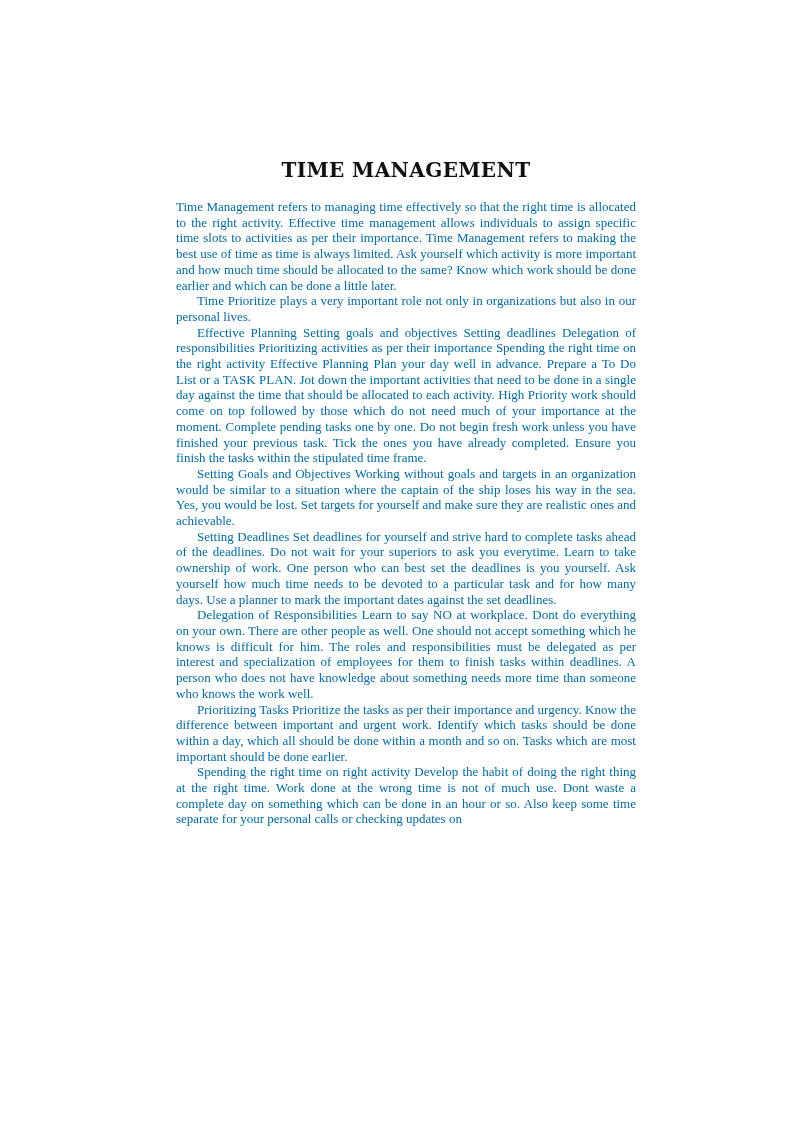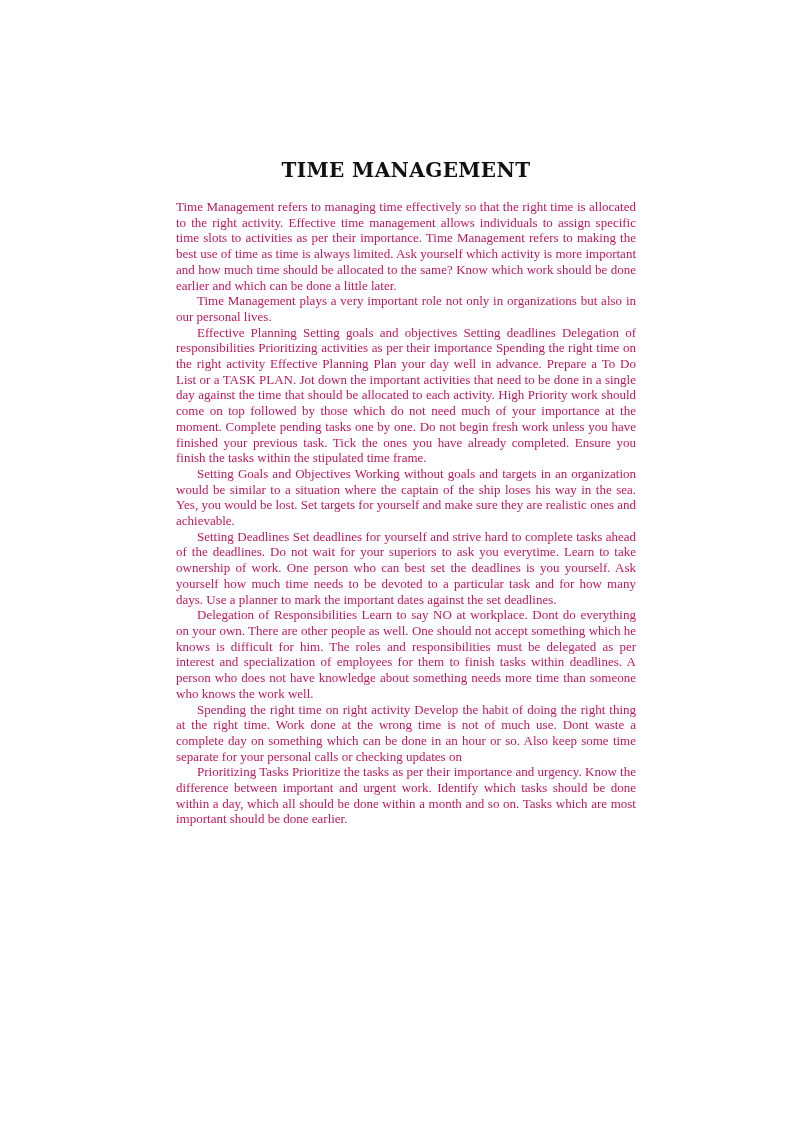--- a/index.html
+++ b/index.html
@@ -35,21 +35,21 @@
     text-align: center;
     margin: 0 0 17px 0;
     color: #111111;
   }
   .doc-body p {
     margin: 0;
     font-size: 13px;
     line-height: 15.7px;
     text-align: justify;
     text-justify: inter-word;
-    color: #be185d;
+    color: #0369a1;
   }
   .doc-body p.indent {
     text-indent: 21px;
   }
   .page-number {
     position: absolute;
     left: 176px;
     top: 919px;
     width: 460px;
     text-align: center;
@@ -58,23 +58,23 @@
   }
 </style>
 </head>
 <body>
 
 <div class="page">
   <div class="textblock">
     <h1 class="doc-title">TIME MANAGEMENT</h1>
     <div class="doc-body">
         <p>Time Management refers to managing time effectively so that the right time is allocated to the right activity. Effective time management allows individuals to assign specific time slots to activities as per their importance. Time Management refers to making the best use of time as time is always limited. Ask yourself which activity is more important and how much time should be allocated to the same? Know which work should be done earlier and which can be done a little later.</p>
-        <p class="indent">Time Management plays a very important role not only in organizations but also in our personal lives.</p>
+        <p class="indent">Time Prioritize plays a very important role not only in organizations but also in our personal lives.</p>
         <p class="indent">Effective Planning Setting goals and objectives Setting deadlines Delegation of responsibilities Prioritizing activities as per their importance Spending the right time on the right activity Effective Planning Plan your day well in advance. Prepare a To Do List or a TASK PLAN. Jot down the important activities that need to be done in a single day against the time that should be allocated to each activity. High Priority work should come on top followed by those which do not need much of your importance at the moment. Complete pending tasks one by one. Do not begin fresh work unless you have finished your previous task. Tick the ones you have already completed. Ensure you finish the tasks within the stipulated time frame.</p>
         <p class="indent">Setting Goals and Objectives Working without goals and targets in an organization would be similar to a situation where the captain of the ship loses his way in the sea. Yes, you would be lost. Set targets for yourself and make sure they are realistic ones and achievable.</p>
         <p class="indent">Setting Deadlines Set deadlines for yourself and strive hard to complete tasks ahead of the deadlines. Do not wait for your superiors to ask you everytime. Learn to take ownership of work. One person who can best set the deadlines is you yourself. Ask yourself how much time needs to be devoted to a particular task and for how many days. Use a planner to mark the important dates against the set deadlines.</p>
         <p class="indent">Delegation of Responsibilities Learn to say NO at workplace. Dont do everything on your own. There are other people as well. One should not accept something which he knows is difficult for him. The roles and responsibilities must be delegated as per interest and specialization of employees for them to finish tasks within deadlines. A person who does not have knowledge about something needs more time than someone who knows the work well.</p>
+        <p class="indent">Prioritizing Tasks Prioritize the tasks as per their importance and urgency. Know the difference between important and urgent work. Identify which tasks should be done within a day, which all should be done within a month and so on. Tasks which are most important should be done earlier.</p>
         <p class="indent">Spending the right time on right activity Develop the habit of doing the right thing at the right time. Work done at the wrong time is not of much use. Dont waste a complete day on something which can be done in an hour or so. Also keep some time separate for your personal calls or checking updates on</p>
-        <p class="indent">Prioritizing Tasks Prioritize the tasks as per their importance and urgency. Know the difference between important and urgent work. Identify which tasks should be done within a day, which all should be done within a month and so on. Tasks which are most important should be done earlier.</p>
       </div>
   </div>
   <div class="page-number">1</div>
 </div>
 
 </body></html>

